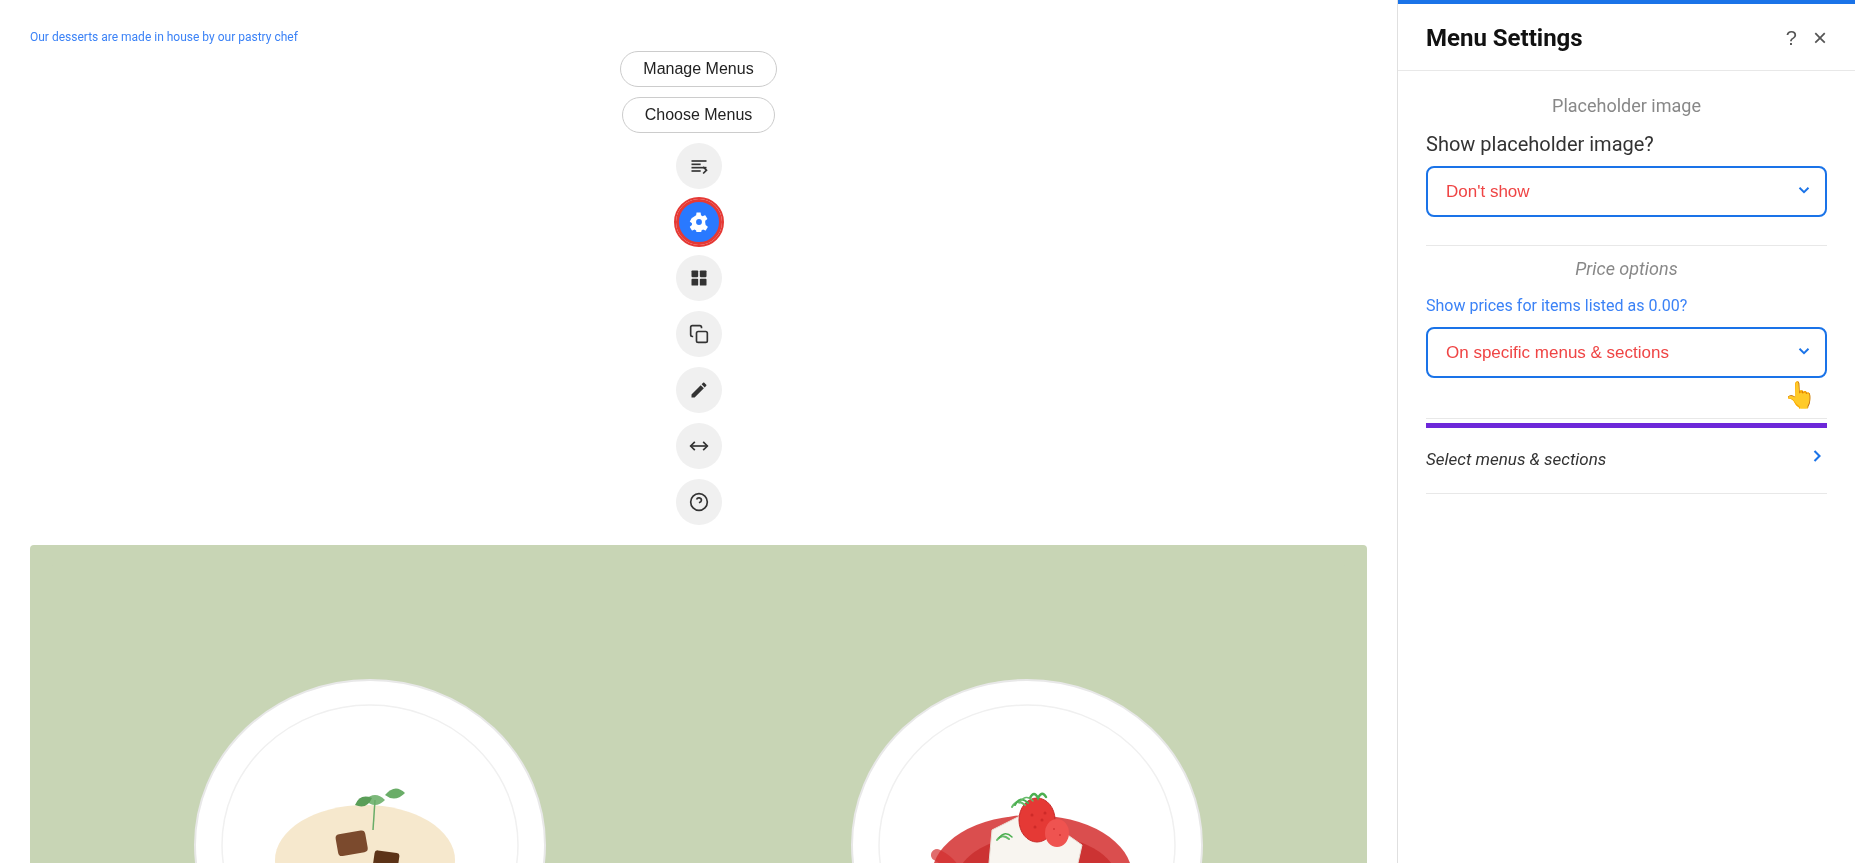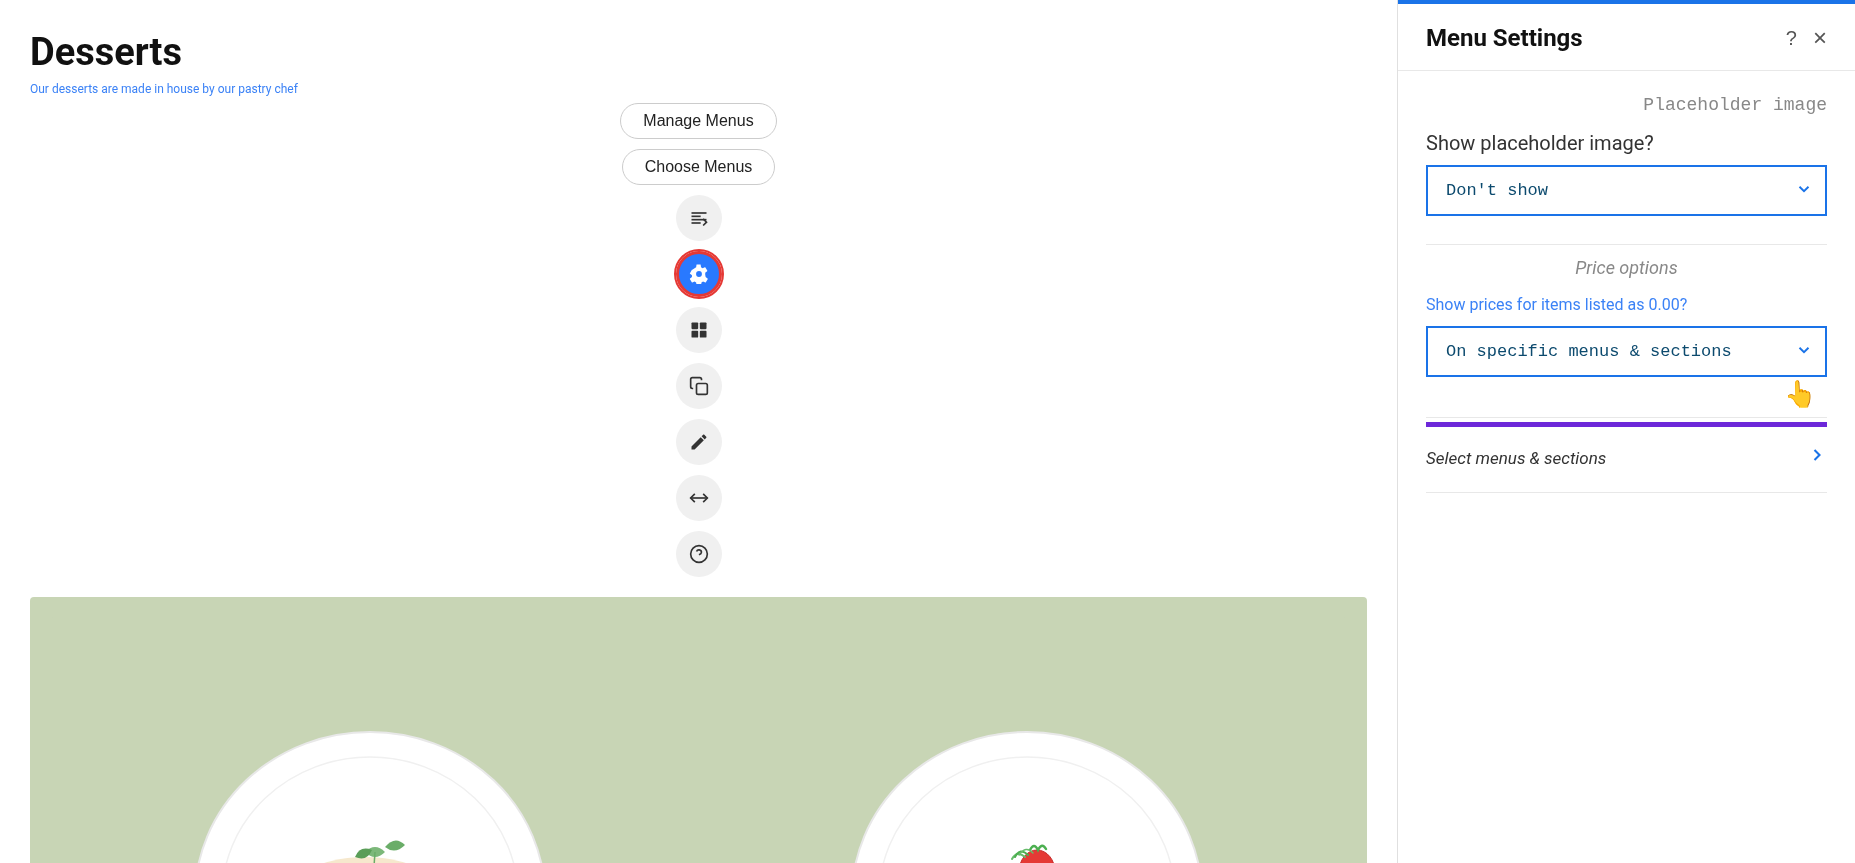--- a/index.html
+++ b/index.html
@@ -147,51 +147,50 @@
       background: #1a73e8;
     }
 
     .panel-content {
       flex: 1;
       overflow-y: auto;
       padding: 0 28px;
     }
 
     .section-label {
-      text-align: right;
+      text-align: center;
       font-size: 18px;
       color: #888;
       padding: 24px 0 16px 0;
-      font-family: Liberation Mono, monospace;
     }
 
     .field-label {
       font-size: 20px;
       color: #333;
       margin-bottom: 10px;
       font-weight: 400;
     }
 
     .select-wrapper {
       position: relative;
       margin-bottom: 28px;
     }
 
     .select-field {
       width: 100%;
       padding: 14px 44px 14px 18px;
       border: 2px solid #1a73e8;
-      border-radius: 0;
+      border-radius: 8px;
       font-size: 17px;
-      color: #0c4a6e;
+      color: #ef4444;
       background: #fff;
       appearance: none;
       -webkit-appearance: none;
       cursor: pointer;
-      font-family: Liberation Mono, monospace;
+      font-family: Liberation Sans, sans-serif;
     }
 
     .select-arrow {
       position: absolute;
       right: 14px;
       top: 50%;
       transform: translateY(-50%);
       color: #1a73e8;
       pointer-events: none;
       font-size: 18px;
@@ -248,21 +247,20 @@
     }
 
     .select-wrapper-relative {
       position: relative;
     }
   </style>
 </head>
 <body>
 
 <div class="left-panel">
-  <h1 class="page-title">Desserts</h1>
   <p class="page-subtitle">Our desserts are made in house by our pastry chef</p>
 
   <div class="toolbar">
     <button class="btn-toolbar">Manage Menus</button>
     <button class="btn-toolbar">Choose Menus</button>
 
     <button class="icon-btn">
       <svg viewBox="0 0 24 24" fill="none" stroke="currentColor" stroke-width="2">
         <line x1="3" y1="6" x2="21" y2="6"></line>
         <line x1="3" y1="10" x2="14" y2="10"></line>

